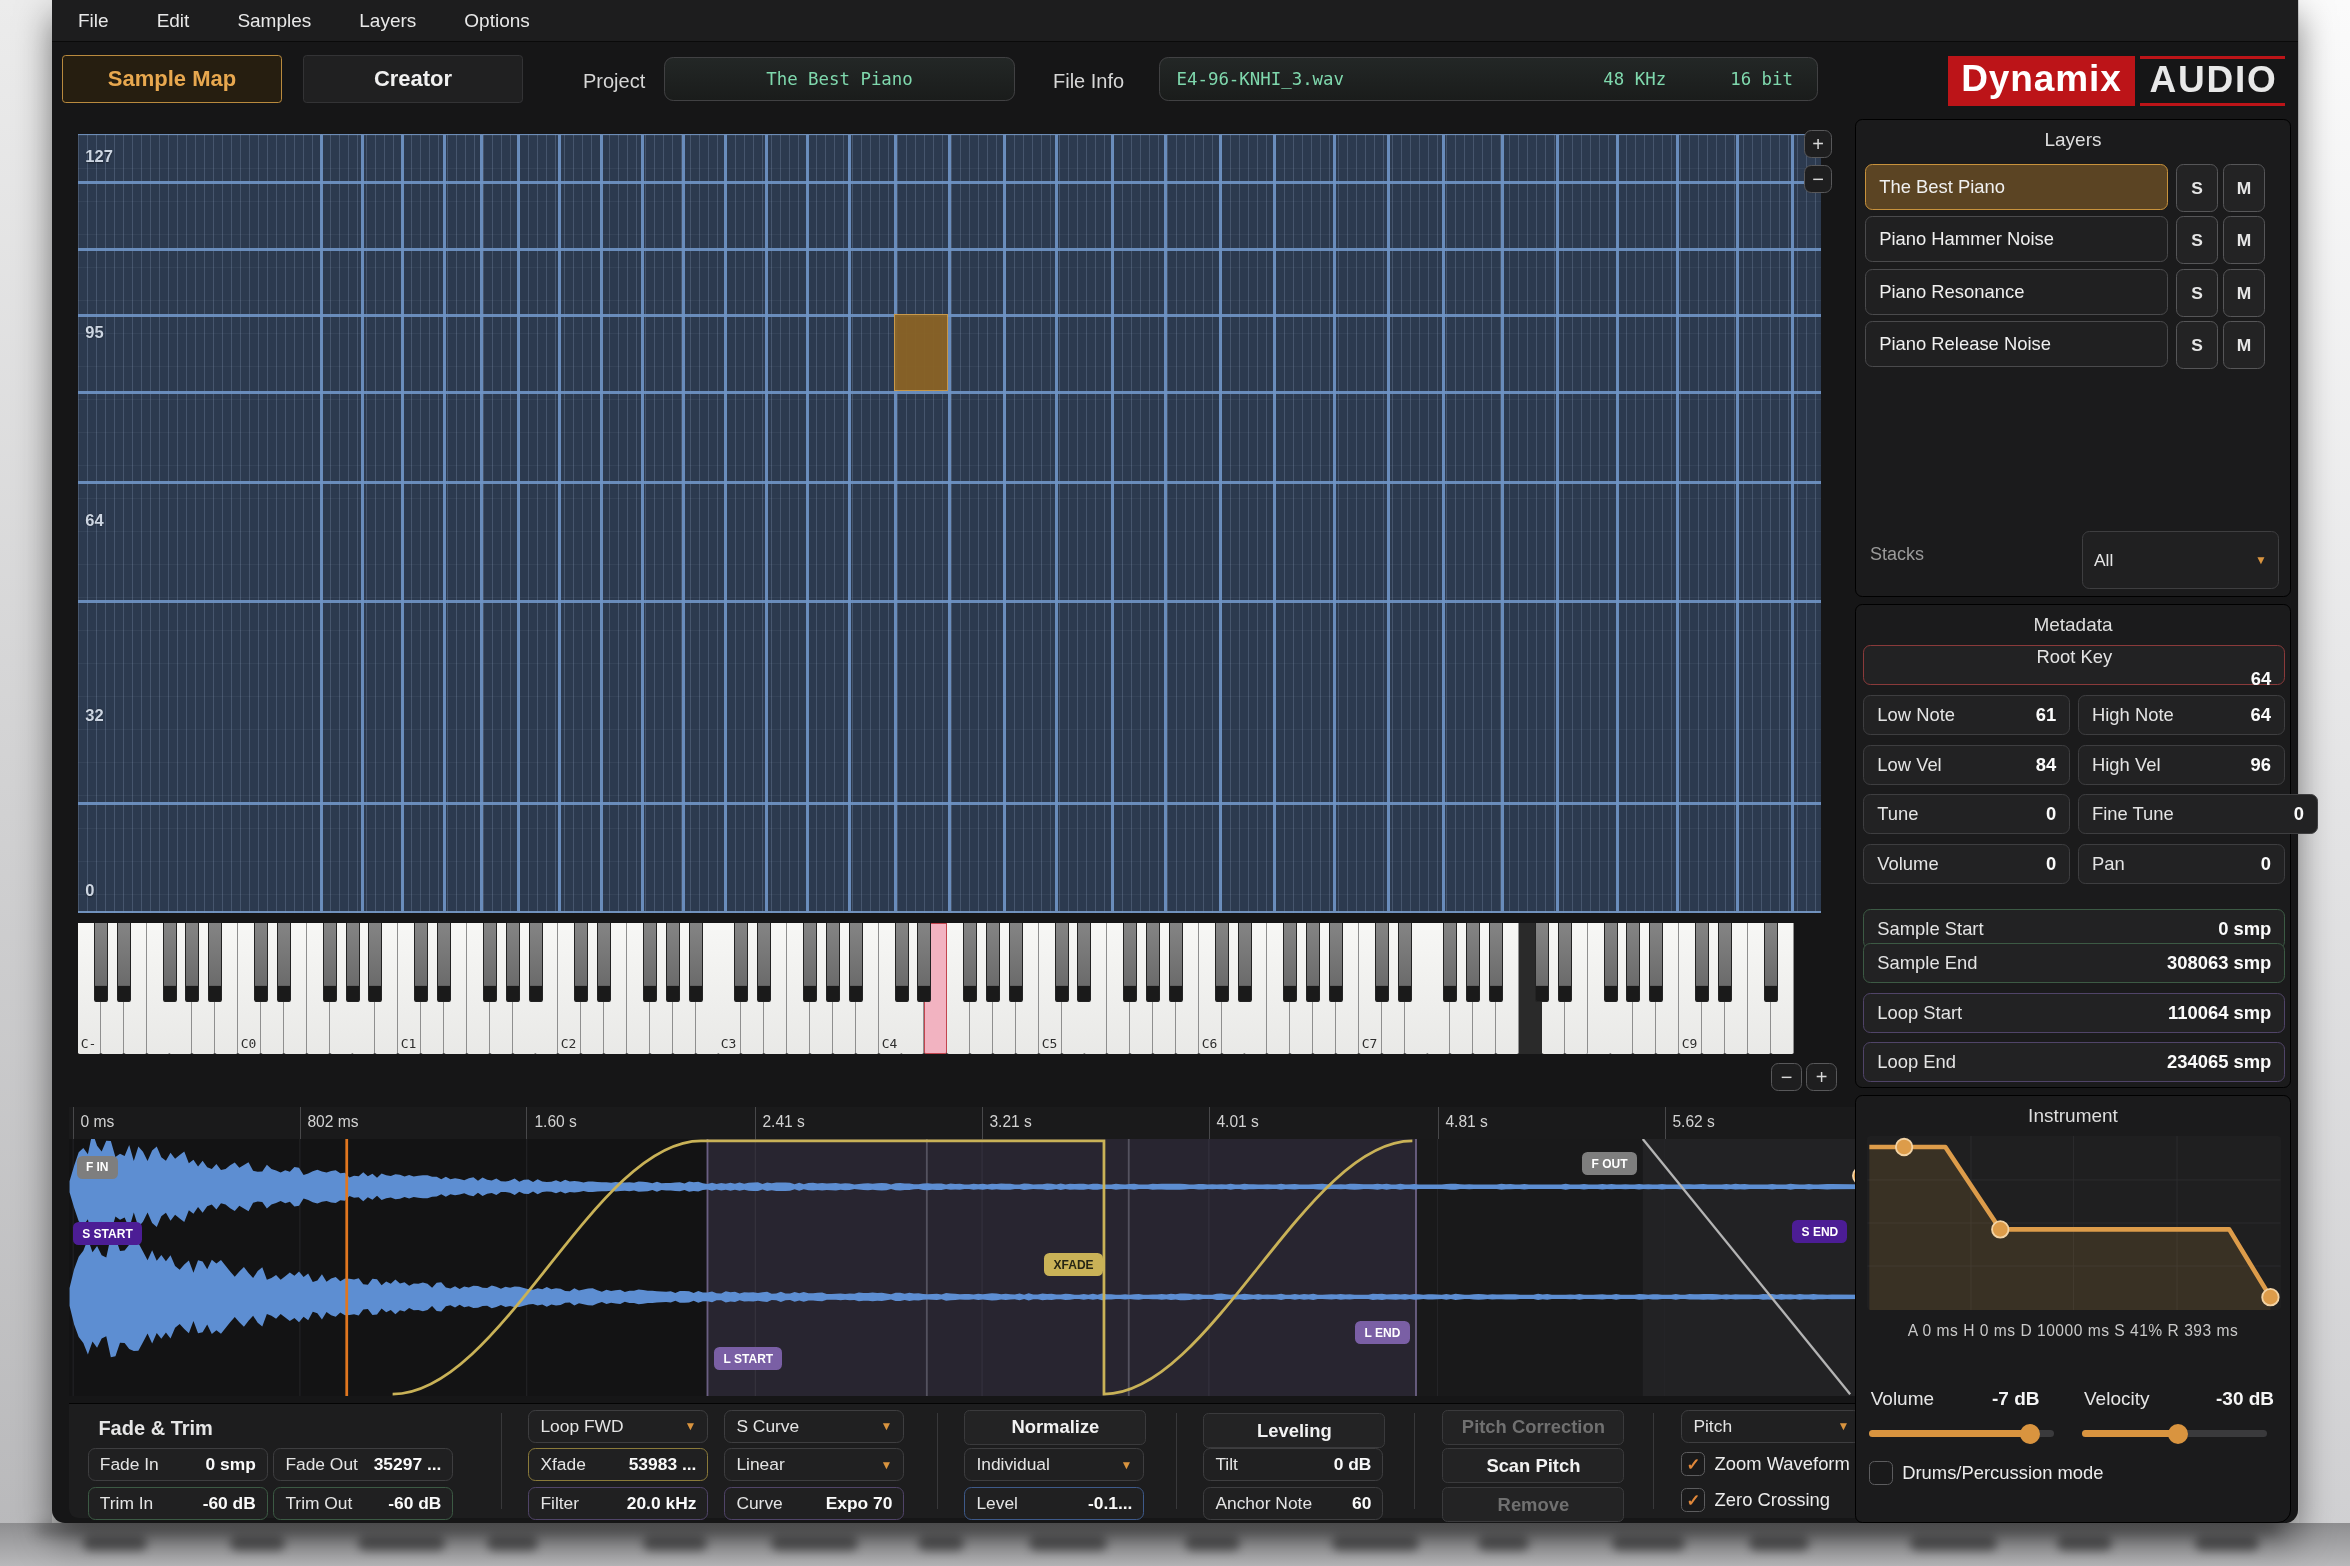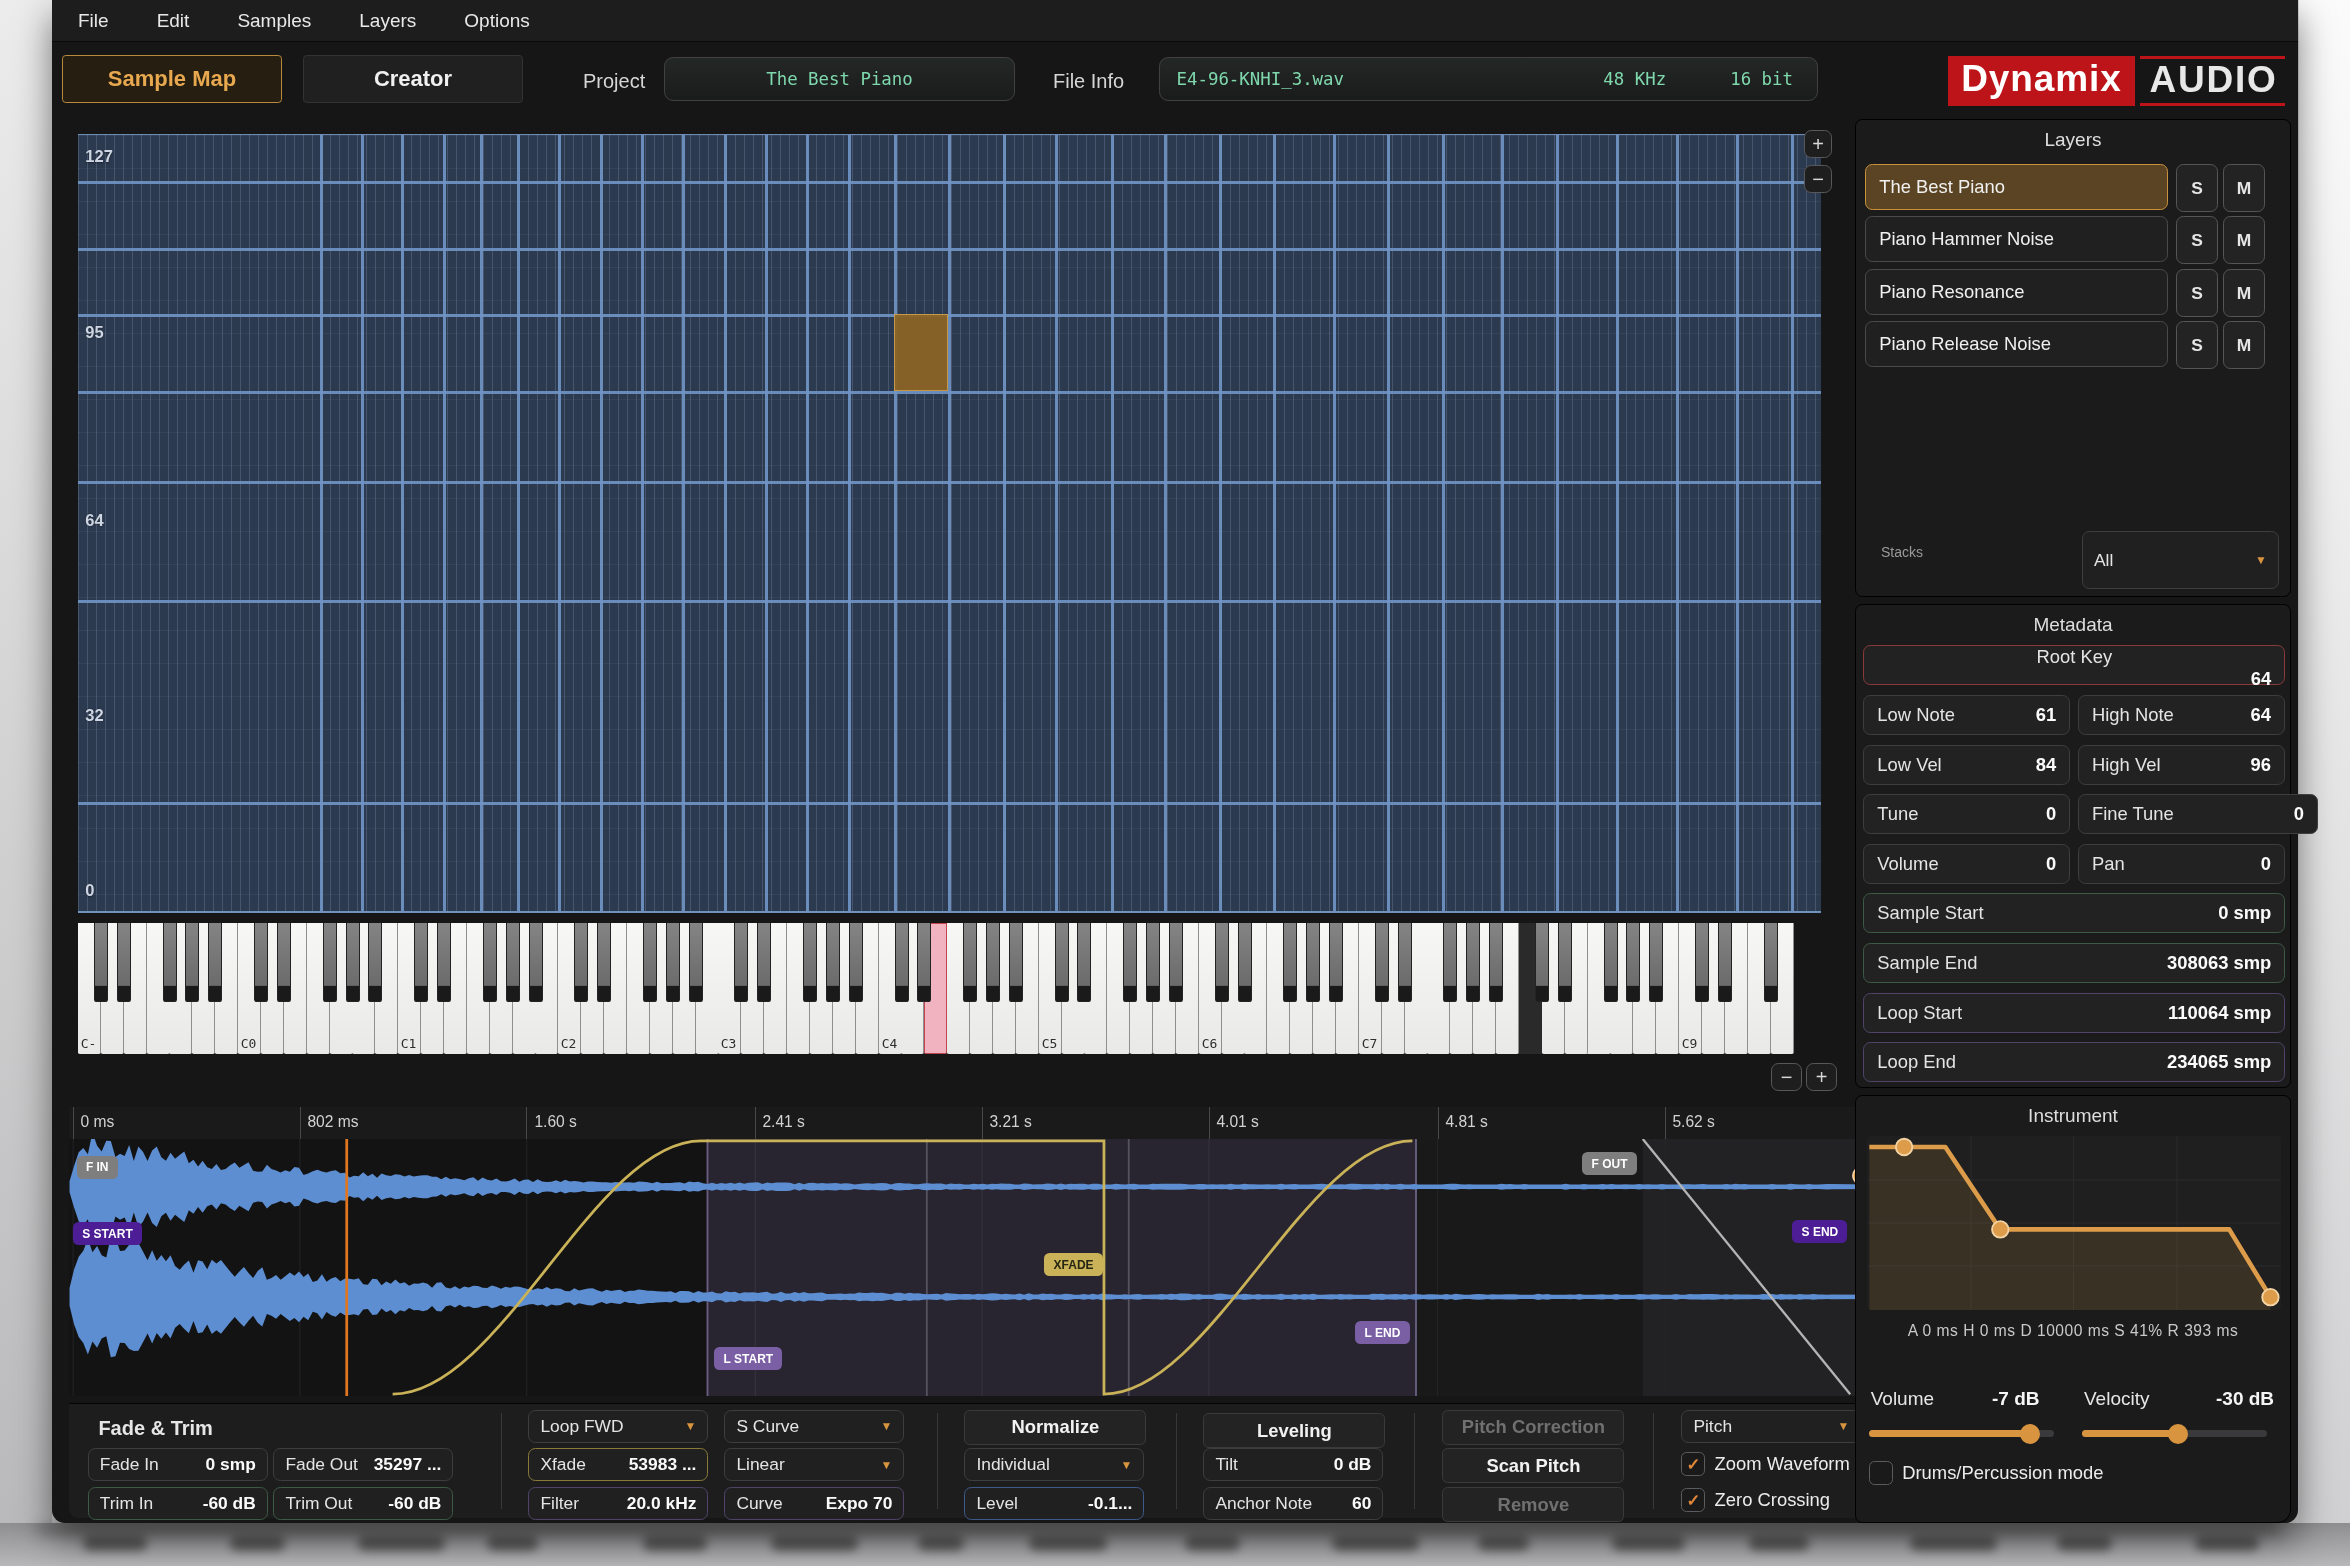--- a/index.html
+++ b/index.html
@@ -497,21 +497,21 @@
         <span>Zoom Waveform</span>
       </div>
     <div class="cbx" style="left:1612px;top:84px">
       <span class="box">✓</span>
         <span>Zero Crossing</span>
       </div>
   </div>
 
   <div class="panel" id="layersPanel" style="top:119px;height:478px">
     <div class="ptitle">Layers</div>
-    <div class="ilabel" style="left:25px;top:424px;color:#9a9a9a;font-size:14px">Stacks</div>
+    <div class="ilabel" style="left:14px;top:424px;color:#9a9a9a;font-size:18px">Stacks</div>
     <div class="field ddn" style="left:226px;top:411px;width:197px;height:58px">
       <span>All</span>
         <span class="caret">▼</span>
       </div>
   <div class="layer-name sel" style="top: 44px;">The Best Piano</div>
       <div class="smbtn" style="left: 320px; top: 44px;">S</div>
       <div class="smbtn" style="left: 367px; top: 44px;">M</div>
       <div class="layer-name" style="top: 96px;">Piano Hammer Noise</div>
       <div class="smbtn" style="left: 320px; top: 96px;">S</div>
       <div class="smbtn" style="left: 367px; top: 96px;">M</div>
@@ -554,21 +554,21 @@
         <span class="mval">0</span>
       </div>
       <div class="mrow-half" style="top: 239px; left: 7.3px; width: 207px;">
         <span>Volume</span>
         <span class="mval">0</span>
       </div>
       <div class="mrow-half" style="top: 239px; left: 222px; width: 207px;">
         <span>Pan</span>
         <span class="mval">0</span>
       </div>
-      <div class="mrow-full" style="top: 288px; border-color: rgb(60, 90, 68);">
+      <div class="mrow-full" style="top: 304px; border-color: rgb(60, 90, 68);">
         <span>Sample Start</span>
         <span class="mval">0 smp</span>
       </div>
       <div class="mrow-full" style="top: 338px; border-color: rgb(60, 90, 68);">
         <span>Sample End</span>
         <span class="mval">308063 smp</span>
       </div>
       <div class="mrow-full" style="top: 388px; border-color: rgb(80, 68, 104);">
         <span>Loop Start</span>
         <span class="mval">110064 smp</span>

